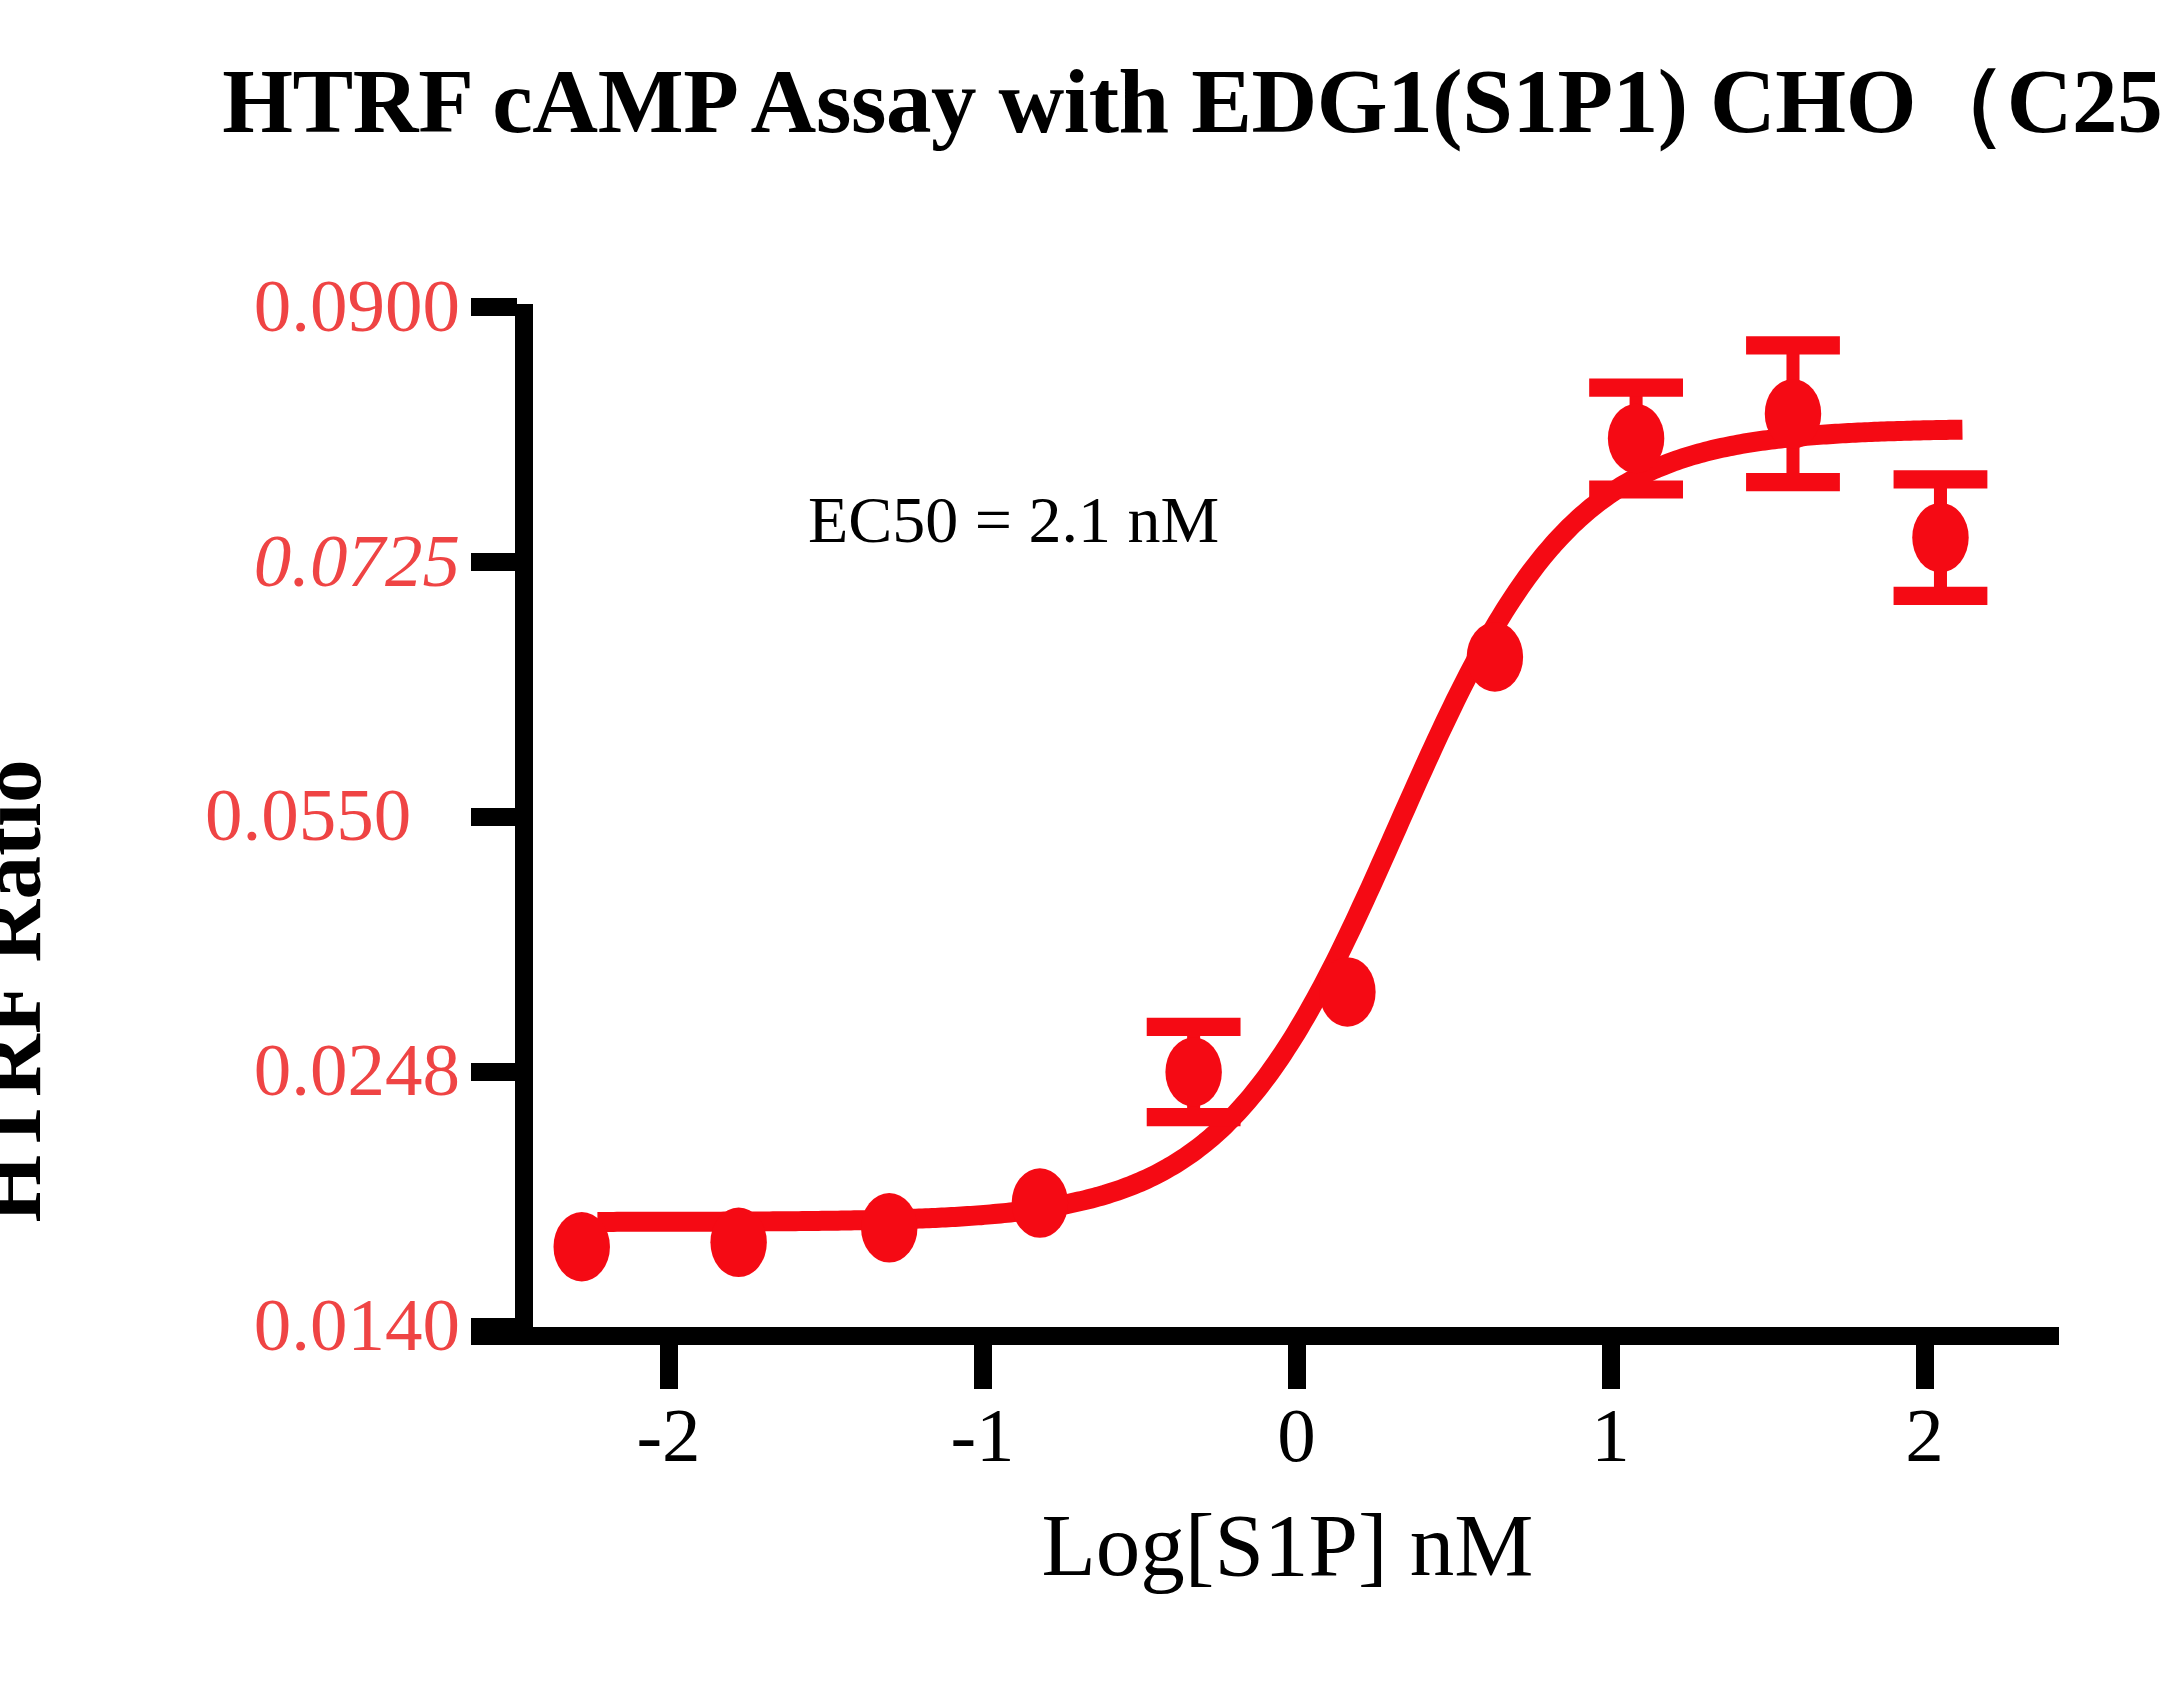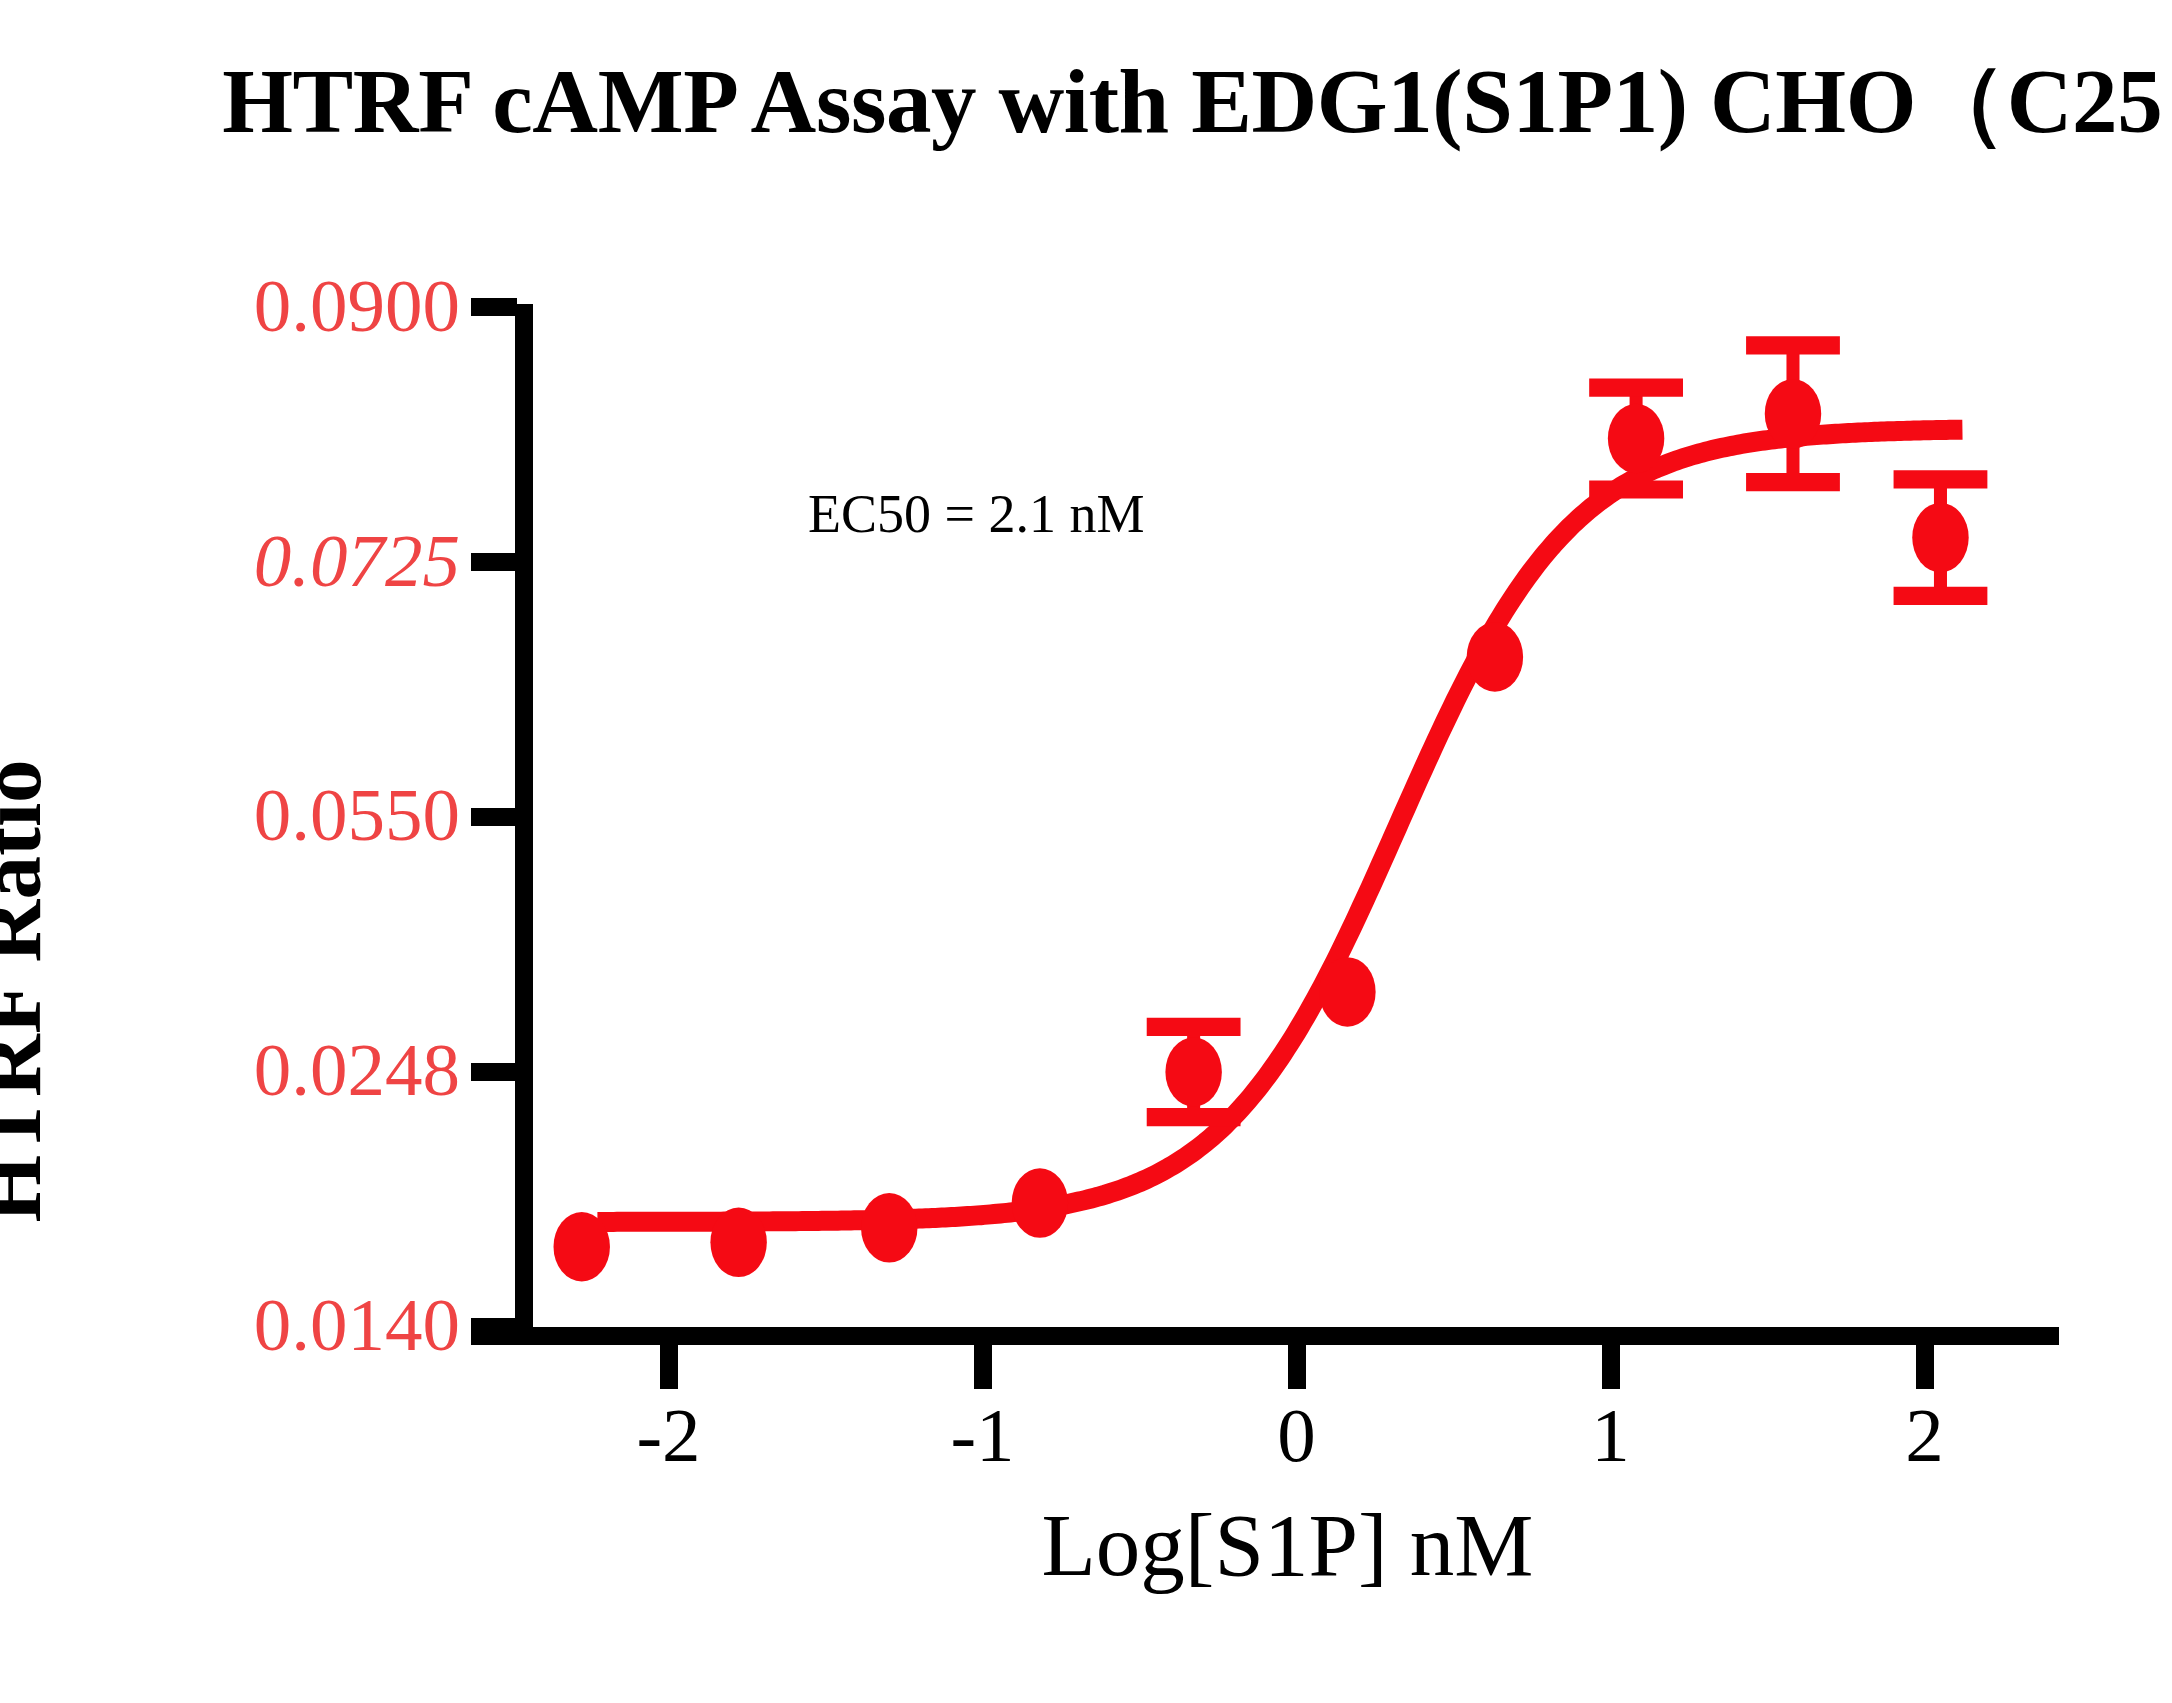--- a/index.html
+++ b/index.html
@@ -91,21 +91,21 @@
     font-weight: normal;
     color: #000000;
     font-family: "Liberation Serif", "DejaVu Serif", serif;
     white-space: nowrap;
     line-height: 1;
   }
   #ec50-annotation {
     position: absolute;
     left: 808px;
     top: 487px;
-    font-size: 54px;
+    font-size: 66px;
     color: #000000;
     font-family: "Liberation Serif", "DejaVu Serif", serif;
     white-space: nowrap;
     line-height: 1;
   }
 </style>
 </head>
 <body>
 
 <div id="figure">
@@ -164,21 +164,21 @@
   <div id="xtick-marks">
       <div style="position: absolute; left: 660px; top: 1343px; width: 18px; height: 46px; background: rgb(0, 0, 0);"></div>
       <div style="position: absolute; left: 974px; top: 1343px; width: 18px; height: 46px; background: rgb(0, 0, 0);"></div>
       <div style="position: absolute; left: 1288px; top: 1343px; width: 18px; height: 46px; background: rgb(0, 0, 0);"></div>
       <div style="position: absolute; left: 1602px; top: 1343px; width: 18px; height: 46px; background: rgb(0, 0, 0);"></div>
       <div style="position: absolute; left: 1916px; top: 1343px; width: 18px; height: 46px; background: rgb(0, 0, 0);"></div>
     </div>
   <div id="ytick-labels">
       <div class="ytick-label" style="left: 156px; top: 268px; width: 304px;">0.0900</div>
       <div class="ytick-label" style="left: 156px; top: 523px; width: 304px; font-style: italic;">0.0725</div>
-      <div class="ytick-label" style="left: 156px; top: 777px; width: 304px;">0.0550</div>
+      <div class="ytick-label" style="left: 156px; top: 777px; width: 304px; text-align: center;">0.0550</div>
       <div class="ytick-label" style="left: 156px; top: 1032px; width: 304px;">0.0248</div>
       <div class="ytick-label" style="left: 156px; top: 1287px; width: 304px;">0.0140</div>
     </div>
   <div id="xtick-labels">
       <div class="xtick-label" style="left: 560px; top: 1397px; width: 217px;">-2</div>
       <div class="xtick-label" style="left: 874px; top: 1397px; width: 217px;">-1</div>
       <div class="xtick-label" style="left: 1188px; top: 1397px; width: 217px;">0</div>
       <div class="xtick-label" style="left: 1502px; top: 1397px; width: 217px;">1</div>
       <div class="xtick-label" style="left: 1816px; top: 1397px; width: 217px;">2</div>
     </div>

